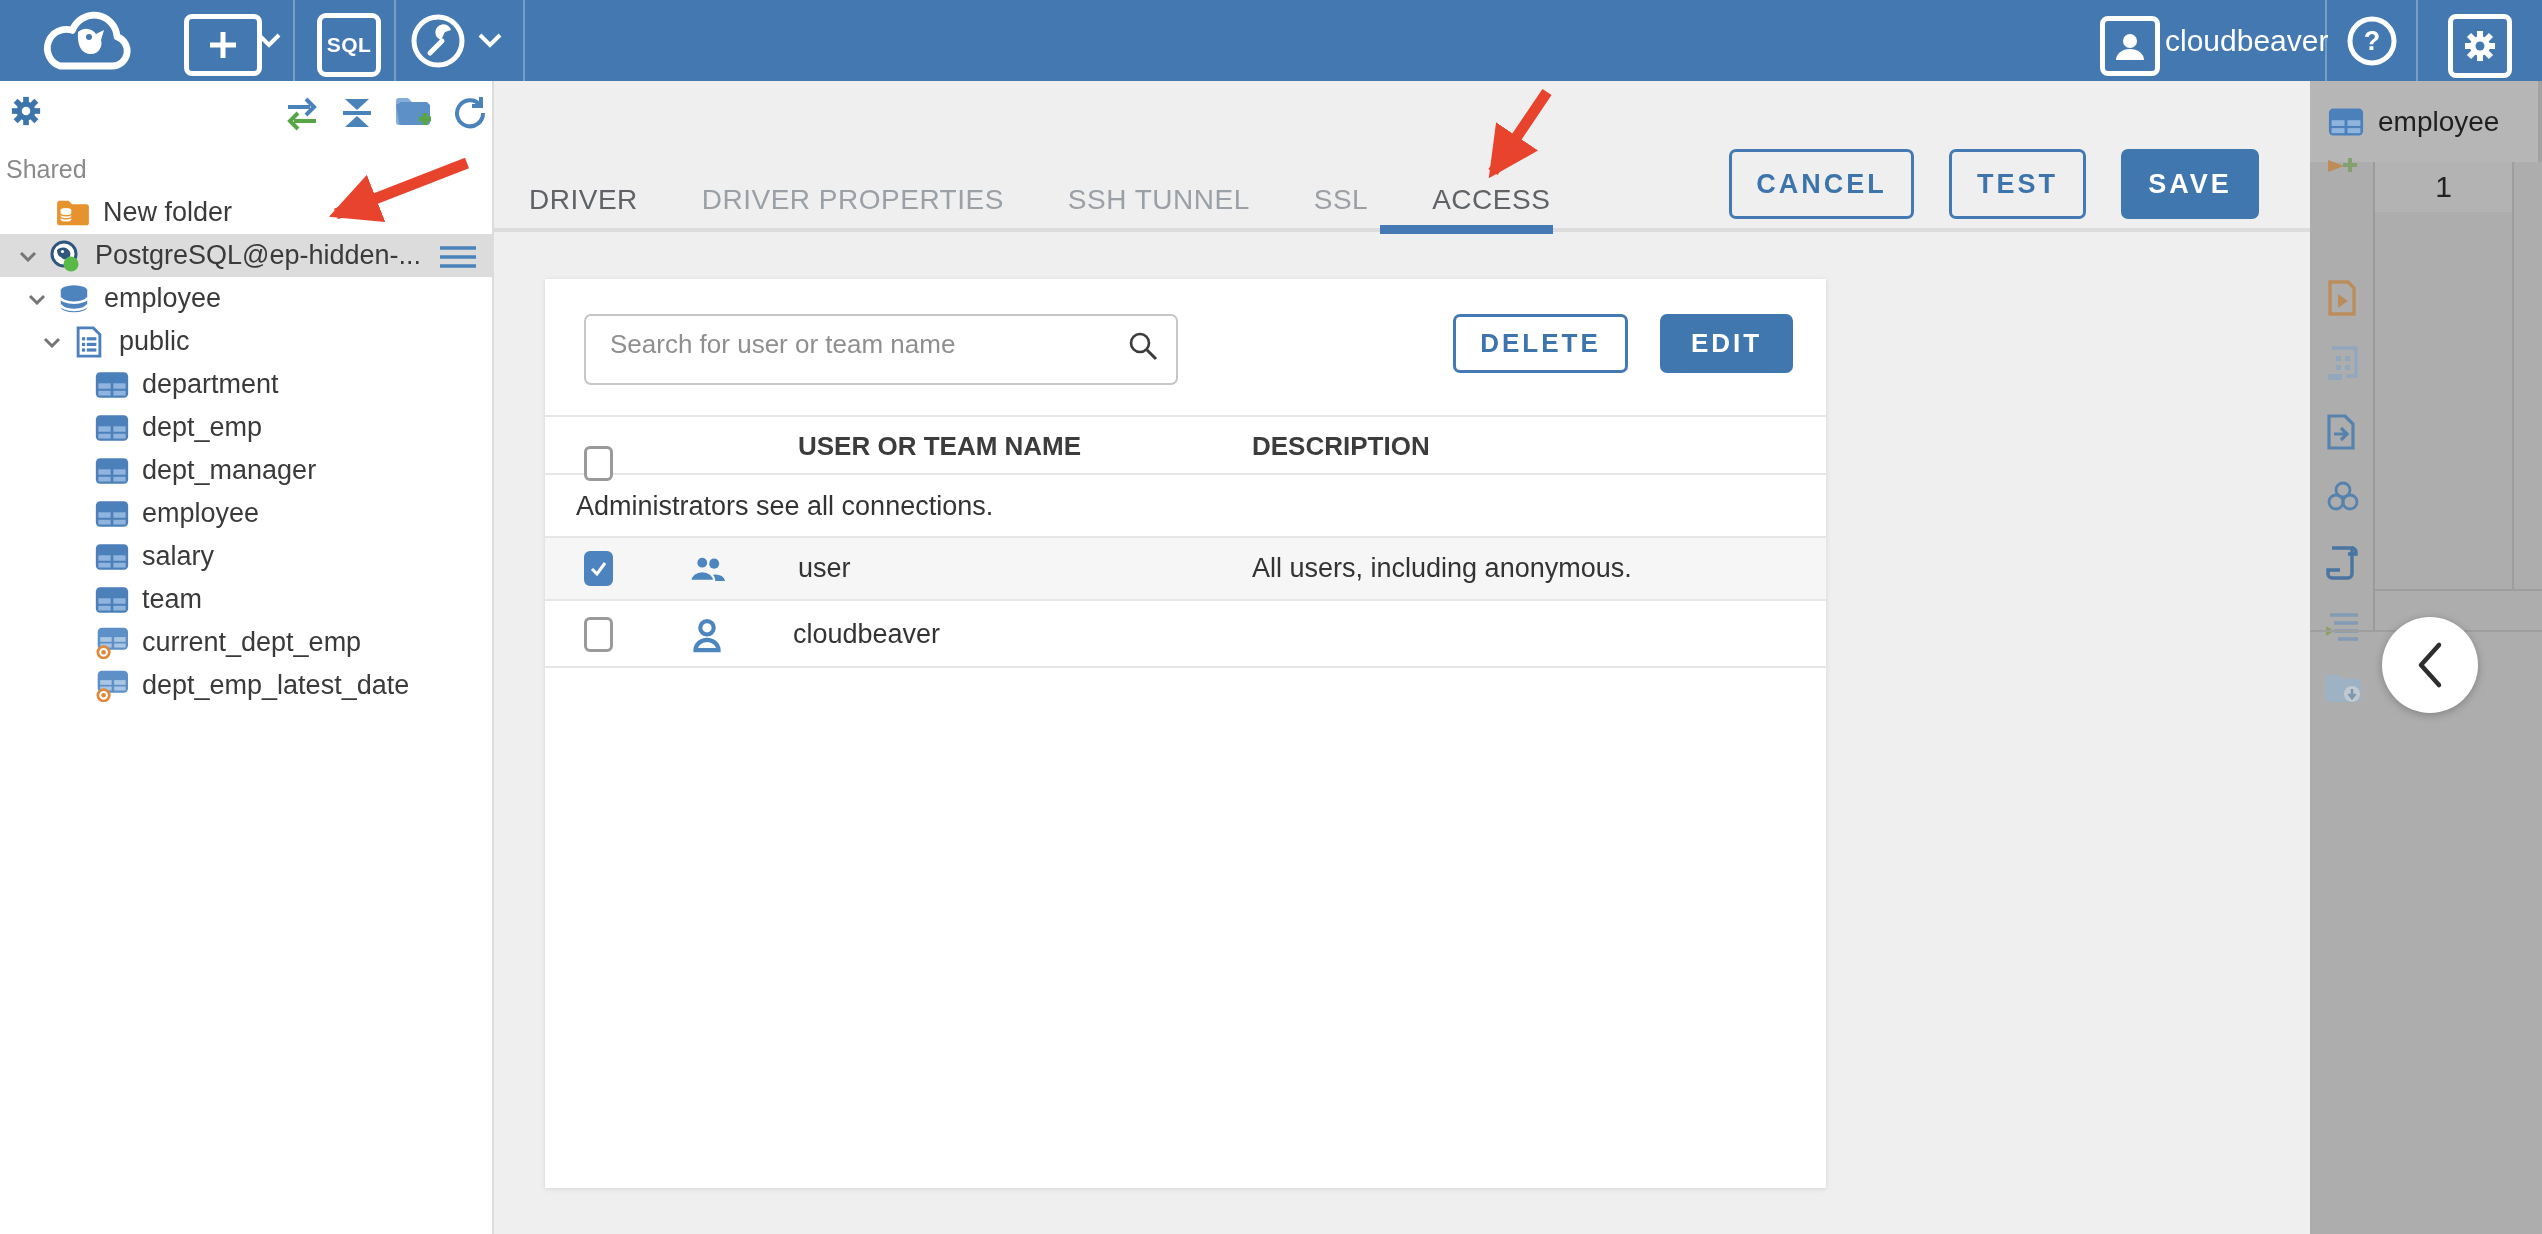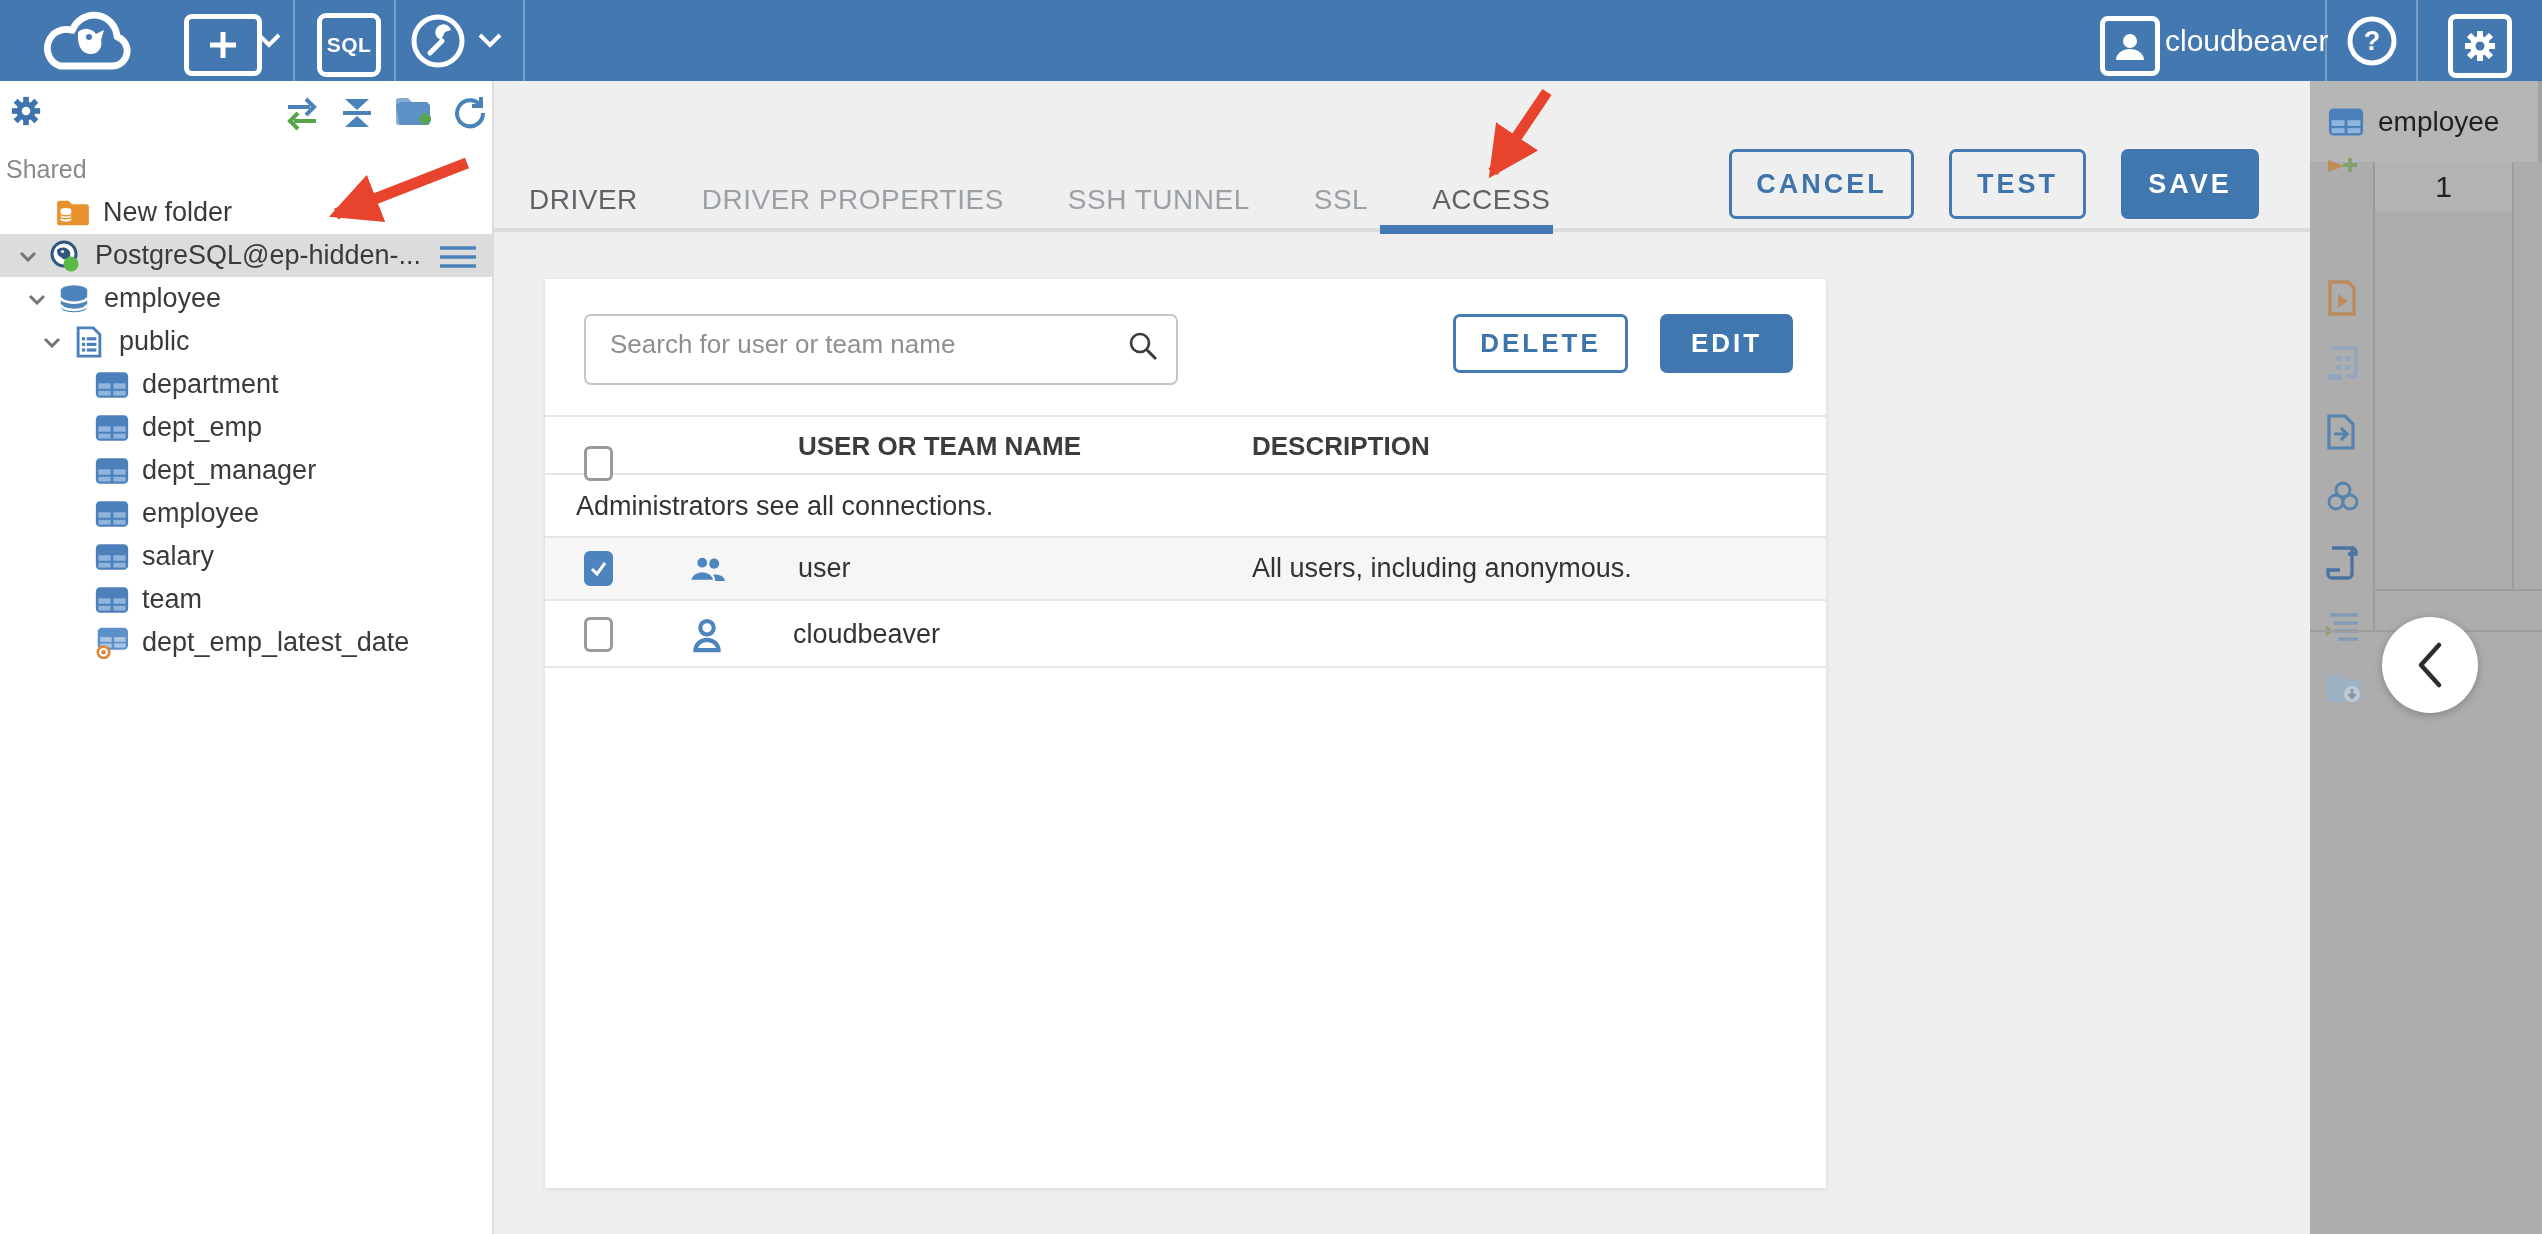--- a/index.html
+++ b/index.html
@@ -375,20 +375,34 @@
             <rect x="0.5" y="0.5" width="19" height="15" rx="2.5" fill="#4c80ba"></rect>
             <rect x="2" y="7" width="7.2" height="3.2" fill="#8fb4dd"></rect>
               <rect x="10.8" y="7" width="7.2" height="3.2" fill="#8fb4dd"></rect>
             <rect x="2" y="11.4" width="7.2" height="2.8" fill="#8fb4dd"></rect>
               <rect x="10.8" y="11.4" width="7.2" height="2.8" fill="#8fb4dd"></rect>
           </svg>
         </span>
         <span>team</span>
       </div>
 
+      <div class="trow pl-table">
+        <span class="ticon">
+          <svg width="34" height="32" viewBox="0 0 20 19">
+            <rect x="1.5" y="0.5" width="18" height="13" rx="2.5" fill="#5e90c8"></rect>
+            <rect x="3" y="6" width="6.8" height="2.8" fill="#a9c6e4"></rect>
+              <rect x="11.3" y="6" width="6.8" height="2.8" fill="#a9c6e4"></rect>
+            <rect x="3" y="9.8" width="6.8" height="2.4" fill="#a9c6e4"></rect>
+              <rect x="11.3" y="9.8" width="6.8" height="2.4" fill="#a9c6e4"></rect>
+            <circle cx="5" cy="15" r="3.4" fill="#fff" stroke="#dd8a3e" stroke-width="1.6"></circle>
+            <circle cx="5" cy="15" r="1.4" fill="#dd8a3e"></circle>
+          </svg>
+        </span>
+        <span>current_dept_emp</span>
+      </div>
 
       <div class="trow pl-table">
         <span class="ticon">
           <svg width="34" height="32" viewBox="0 0 20 19">
             <rect x="1.5" y="0.5" width="18" height="13" rx="2.5" fill="#5e90c8"></rect>
             <rect x="3" y="6" width="6.8" height="2.8" fill="#a9c6e4"></rect>
               <rect x="11.3" y="6" width="6.8" height="2.8" fill="#a9c6e4"></rect>
             <rect x="3" y="9.8" width="6.8" height="2.4" fill="#a9c6e4"></rect>
               <rect x="11.3" y="9.8" width="6.8" height="2.4" fill="#a9c6e4"></rect>
             <circle cx="5" cy="15" r="3.4" fill="#fff" stroke="#dd8a3e" stroke-width="1.6"></circle>

